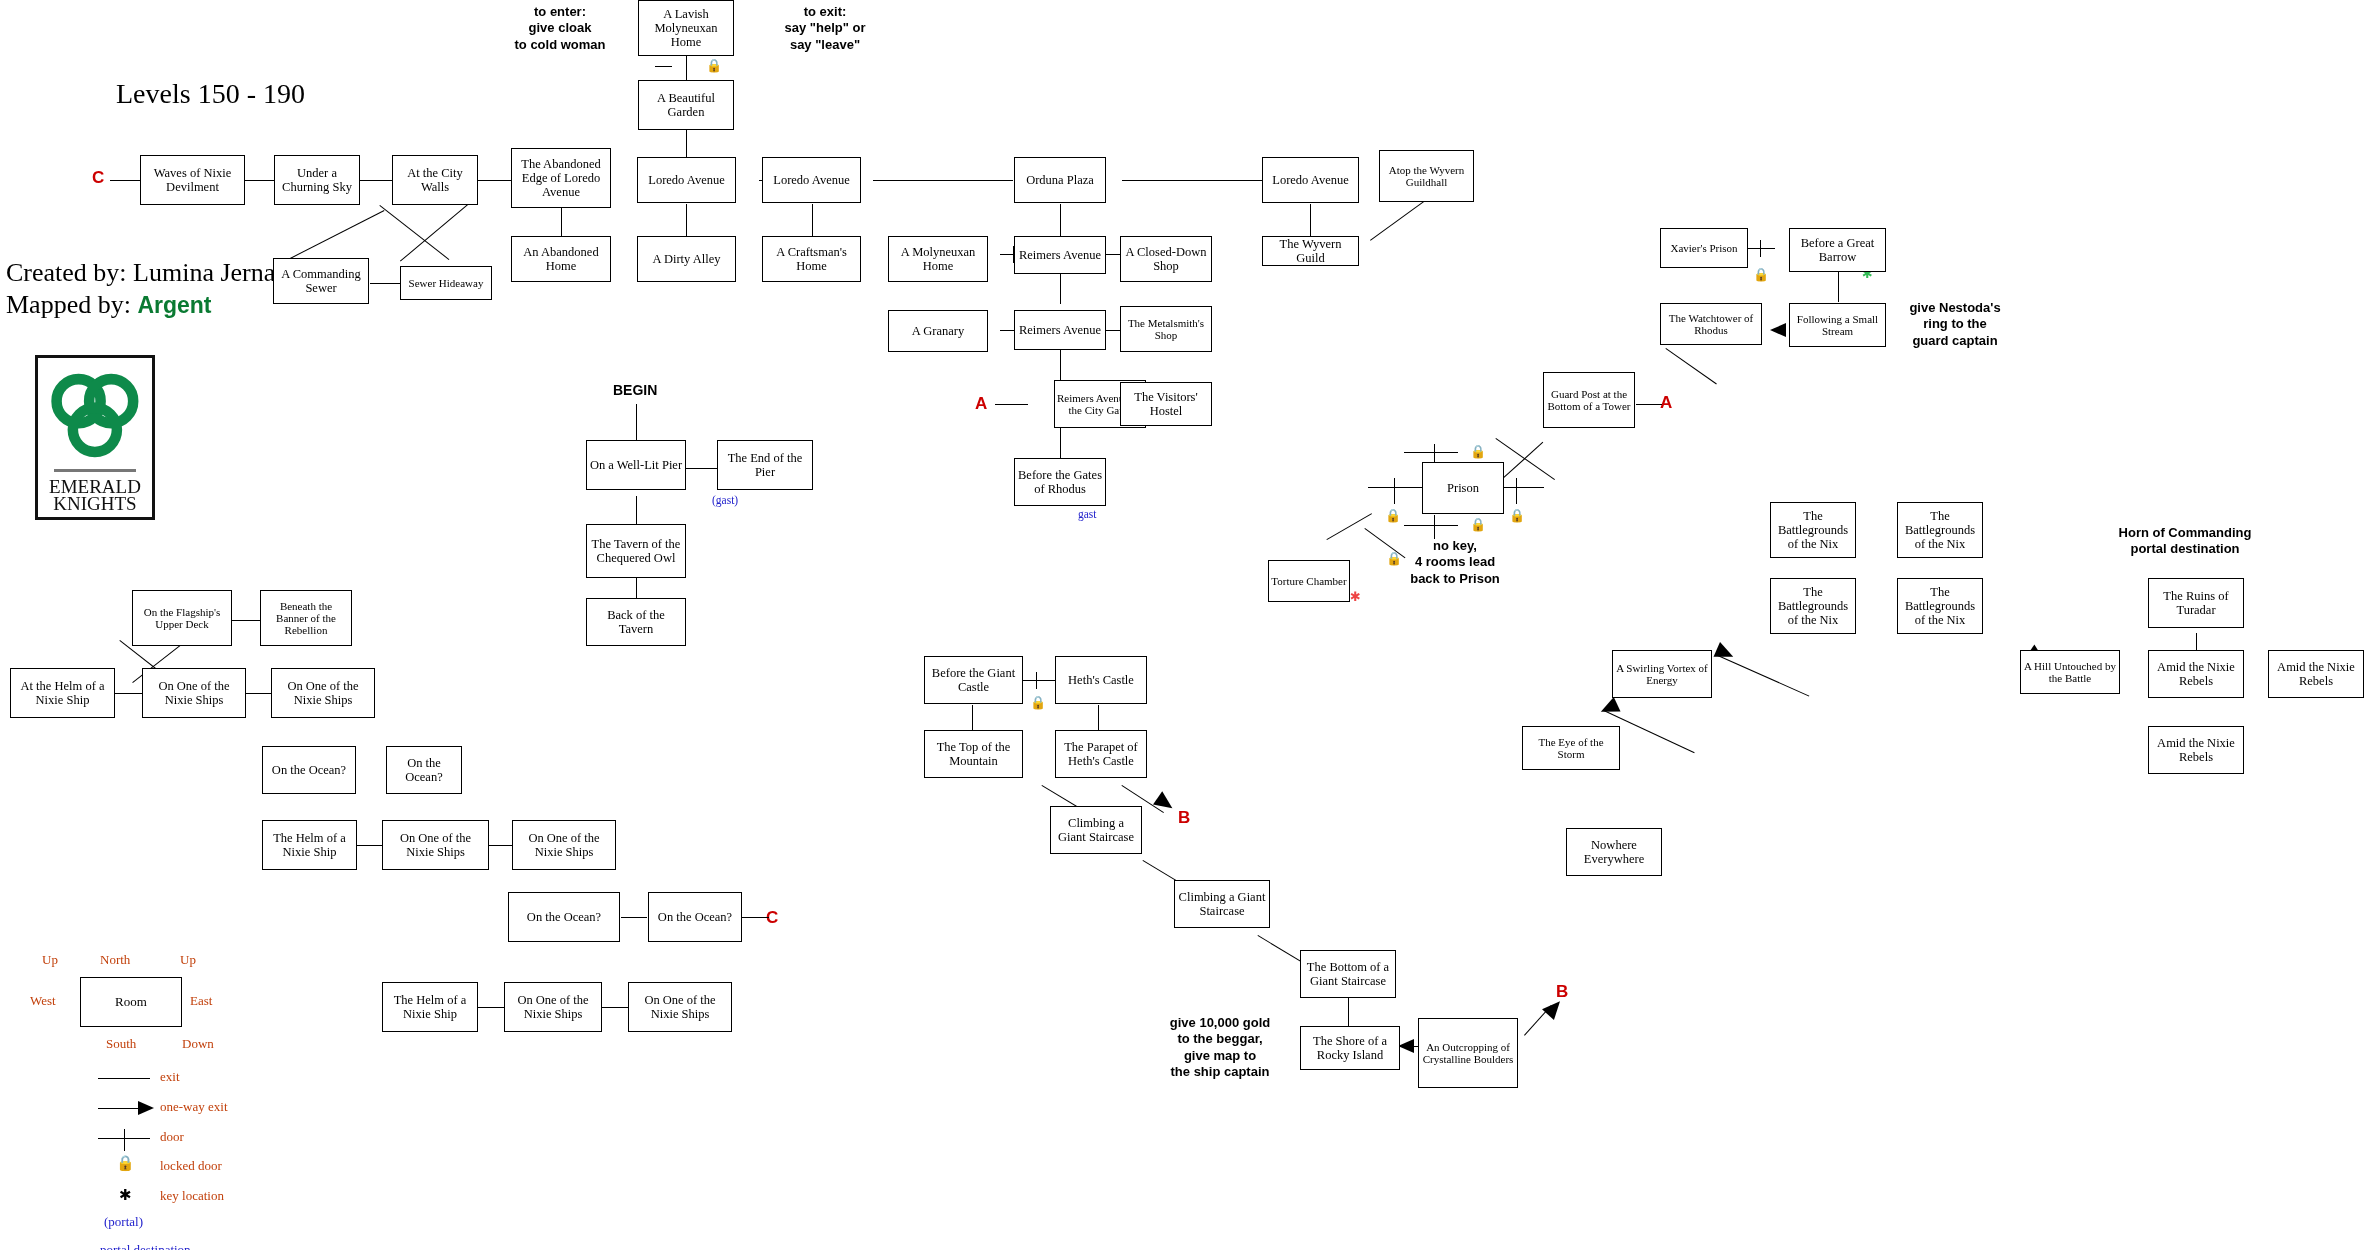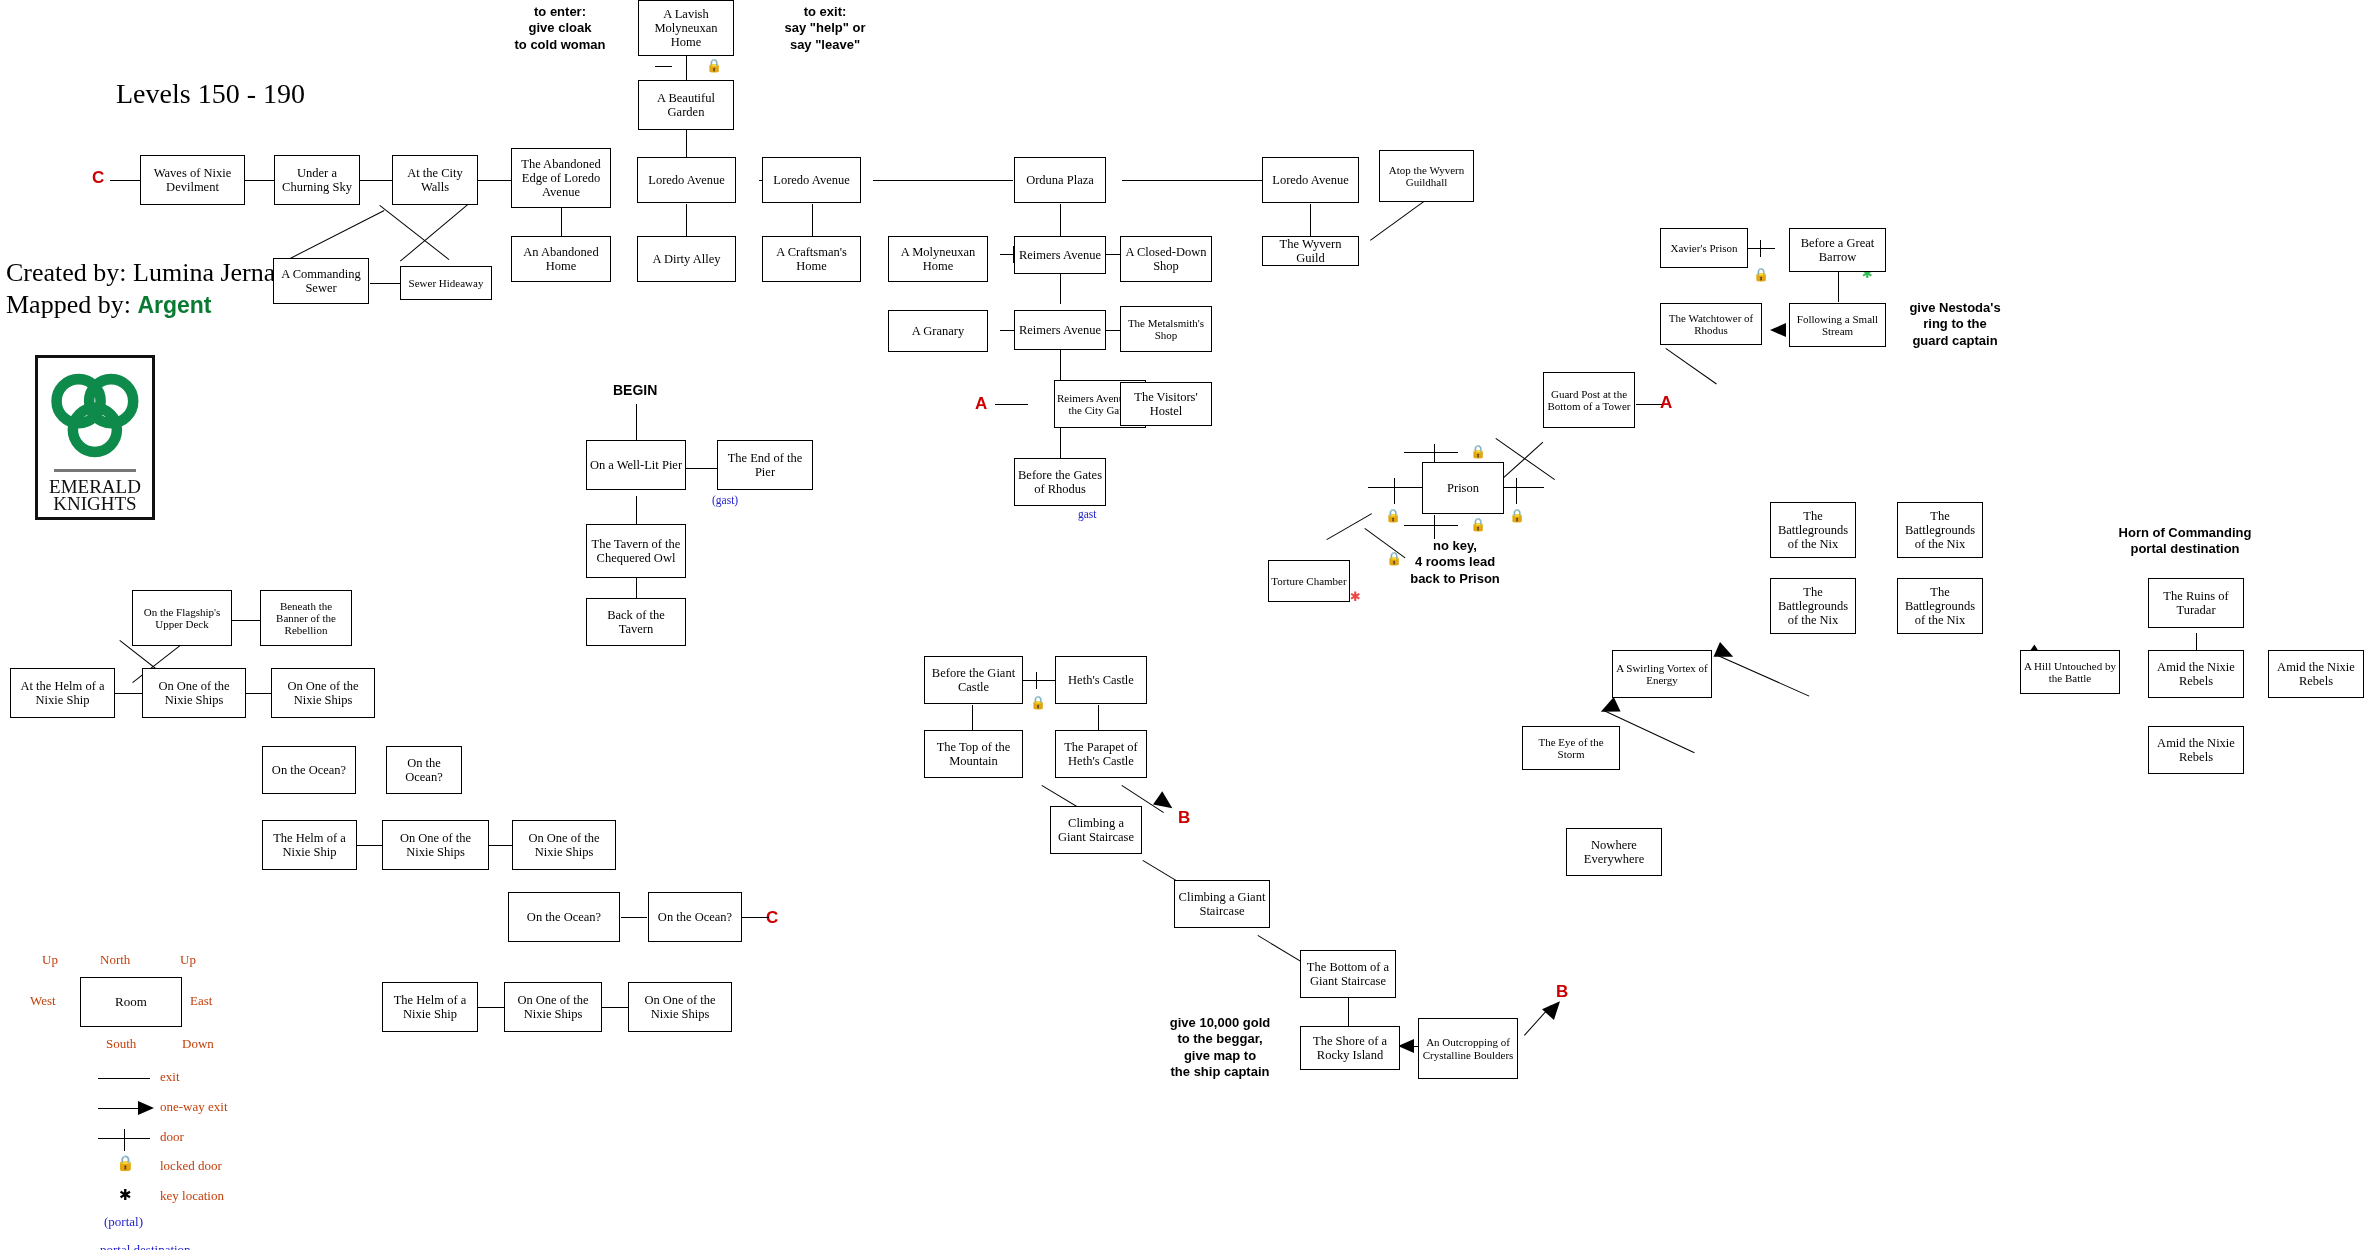--- a/index.html
+++ b/index.html
@@ -459,21 +459,21 @@
   <div class="room" style="left:504px;top:982px;width:98px;height:50px;">
       <span>On One of the Nixie Ships</span>
     </div>
   <div class="room" style="left:628px;top:982px;width:104px;height:50px;">
       <span>On One of the Nixie Ships</span>
     </div>
 
   <div class="room" style="left:1300px;top:1026px;width:100px;height:44px;">
       <span>The Shore of a Rocky Island</span>
     </div>
-  <div class="room sm" style="left:1418px;top:1018px;width:100px;height:61px;">
+  <div class="room sm" style="left:1418px;top:1018px;width:100px;height:70px;">
       <span>An Outcropping of Crystalline Boulders</span>
     </div>
 
   <div class="lg" style="left:42px;top:952px;">Up</div>
   <div class="lg" style="left:100px;top:952px;">North</div>
   <div class="lg" style="left:180px;top:952px;">Up</div>
   <div class="lg" style="left:30px;top:993px;">West</div>
   <div class="lgroom" style="left:80px;top:977px;width:102px;height:50px;">
       <span>Room</span>
     </div>

